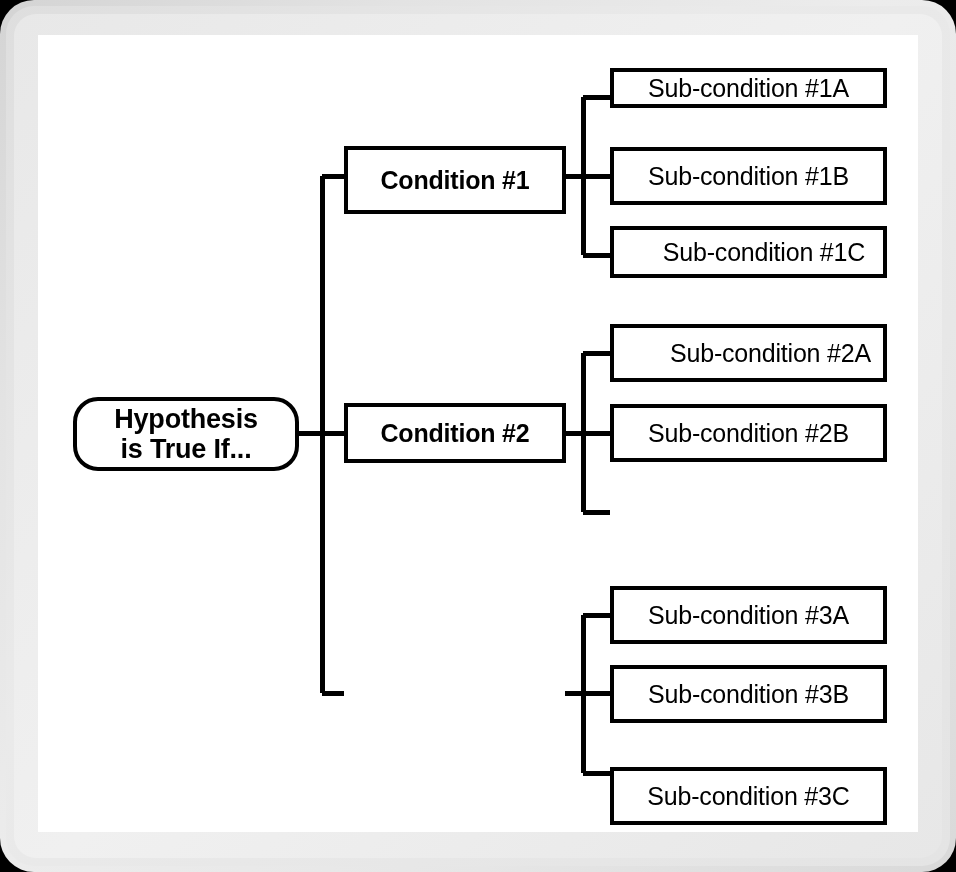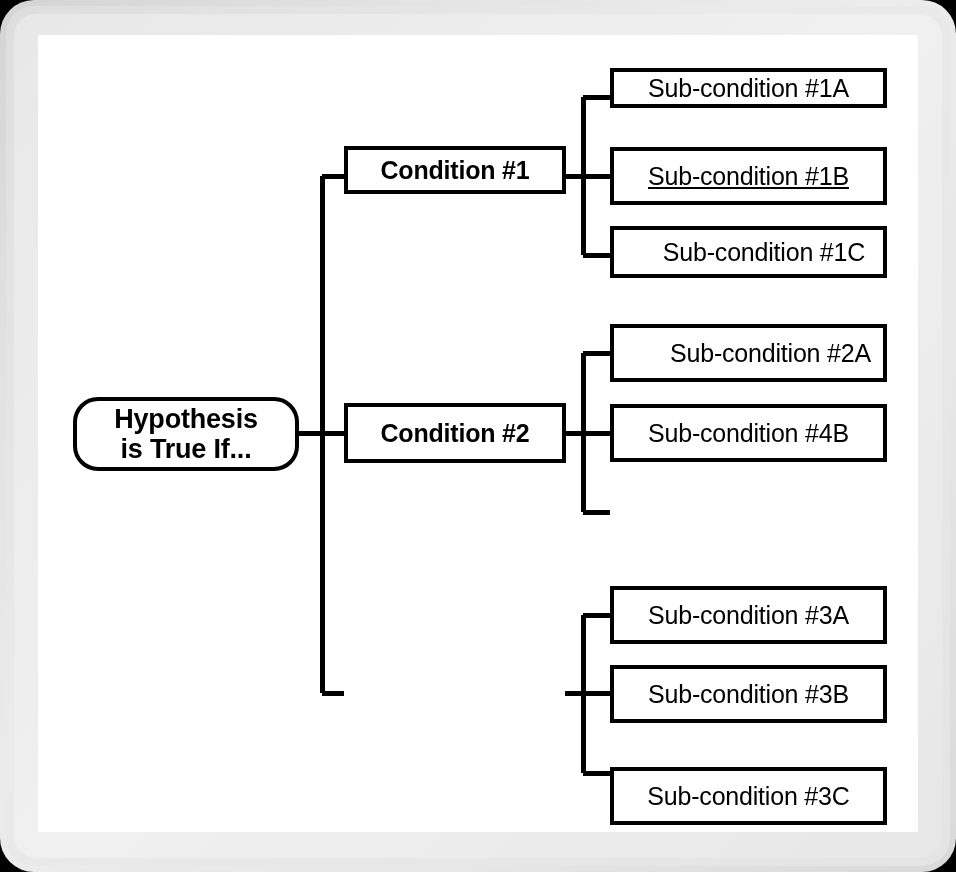--- a/index.html
+++ b/index.html
@@ -134,42 +134,42 @@
           <line x1="545" y1="658" x2="572" y2="658"></line>
           <line x1="545" y1="738" x2="572" y2="738"></line>
         </g>
       </svg>
 
       <div class="node root" style="left:35px; top:362px; width:226px; height:74px;">
         <span class="label">Hypothesis
 is True If...</span>
       </div>
 
-      <div class="node condition" style="left:306px; top:111px; width:222px; height:48px;">
+      <div class="node condition" style="left:306px; top:111px; width:222px; height:68px;">
         <span class="label">Condition #1</span>
       </div>
       <div class="node condition" style="left:306px; top:368px; width:222px; height:60px;">
         <span class="label">Condition #2</span>
       </div>
 
       <div class="node sub" style="left:572px; top:33px; width:277px; height:40px;">
         <span class="label">Sub-condition #1A</span>
       </div>
-      <div class="node sub" style="left:572px; top:112px; width:277px; height:58px;text-decoration:underline;">
+      <div class="node sub" style="left:572px; top:112px; width:277px; height:58px;">
         <span class="label">Sub-condition #1B</span>
       </div>
       <div class="node sub" style="left:572px; top:191px; width:277px; height:52px;padding-left:31px;">
         <span class="label">Sub-condition #1C</span>
       </div>
 
       <div class="node sub" style="left:572px; top:289px; width:277px; height:58px;padding-left:44px;">
         <span class="label">Sub-condition #2A</span>
       </div>
       <div class="node sub" style="left:572px; top:369px; width:277px; height:58px;">
-        <span class="label">Sub-condition #4B</span>
+        <span class="label">Sub-condition #2B</span>
       </div>
 
       <div class="node sub" style="left:572px; top:551px; width:277px; height:58px;">
         <span class="label">Sub-condition #3A</span>
       </div>
       <div class="node sub" style="left:572px; top:630px; width:277px; height:58px;">
         <span class="label">Sub-condition #3B</span>
       </div>
       <div class="node sub" style="left:572px; top:732px; width:277px; height:58px;">
         <span class="label">Sub-condition #3C</span>

